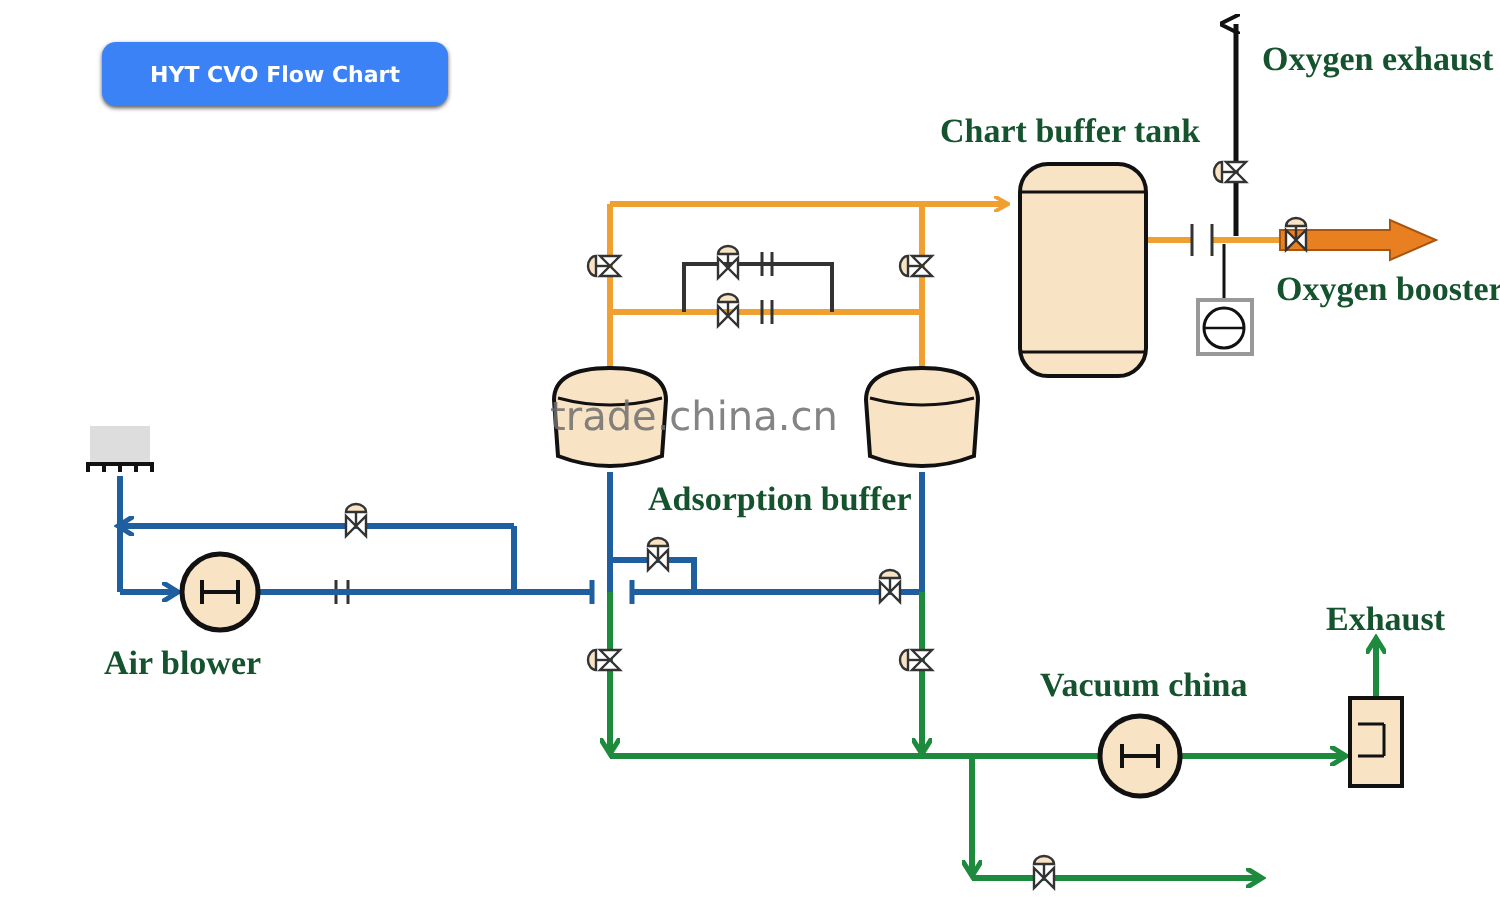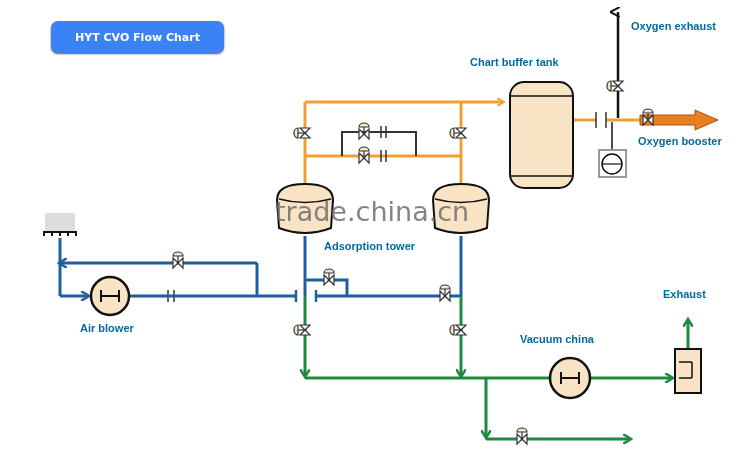--- a/index.html
+++ b/index.html
@@ -3,22 +3,22 @@
 <meta charset="utf-8">
 <style>
   html, body { margin:0; padding:0; background:#ffffff; }
   body { width:750px; height:452px; position:relative; overflow:hidden; font-family:"Liberation Sans", sans-serif; }
   #title-btn {
     position:absolute; left:51px; top:21px; width:173px; height:32px;
     background:#3b82f6; border-radius:7px; color:#fff; font-size:11px; font-weight:bold;
     display:flex; align-items:center; justify-content:center; box-shadow:0 1px 2px #555;
     font-family:"DejaVu Sans", sans-serif;
   }
-  .lbl { position:absolute; font-weight:bold; font-size:11px; color:#0369a1; white-space:nowrap; font-family:Liberation Sans, sans-serif; }
-  .wm { position:absolute; left:275px; top:196px; font-size:27px; color:rgba(110,110,110,0.85); font-family:"DejaVu Sans", sans-serif; letter-spacing:0px; }
+  .lbl { position:absolute; font-weight:bold; font-size:17px; color:#14532d; white-space:nowrap; font-family:Liberation Serif, serif; }
+  .wm { position:absolute; left:275px; top:196px; font-size:20px; color:rgba(110,110,110,0.85); font-family:"DejaVu Sans", sans-serif; letter-spacing:0px; }
   svg { position:absolute; left:0; top:0; }
 </style>
 </head>
 <body>
 
 <div id="title-btn">HYT CVO Flow Chart</div>
 
 <svg width="750" height="452" viewBox="0 0 750 452">
   <defs>
     <marker id="arrO" markerWidth="8" markerHeight="8" refX="6" refY="4" orient="auto" markerUnits="userSpaceOnUse">
@@ -158,16 +158,16 @@
     <line x1="692" y1="362" x2="692" y2="378" stroke="#111" stroke-width="1.5"></line>
     <line x1="679" y1="378" x2="692" y2="378" stroke="#111" stroke-width="1.5"></line>
   </g>
 </svg>
 
 <div class="wm">trade.china.cn</div>
 
 <div class="lbl" style="left:631px; top:20px;">Oxygen exhaust</div>
 <div class="lbl" style="left:470px; top:56px;">Chart buffer tank</div>
 <div class="lbl" style="left:638px; top:135px;">Oxygen booster</div>
-<div class="lbl" style="left:324px; top:240px;">Adsorption tower</div>
-<div class="lbl" style="left:80px; top:322px;">Air blower</div>
+<div class="lbl" style="left:324px; top:240px;">Adsorption buffer</div>
+<div class="lbl" style="left:52px; top:322px;">Air blower</div>
 <div class="lbl" style="left:520px; top:333px;">Vacuum china</div>
-<div class="lbl" style="left:663px; top:288px;">Exhaust</div>
+<div class="lbl" style="left:663px; top:300px;">Exhaust</div>
 
 </body></html>

